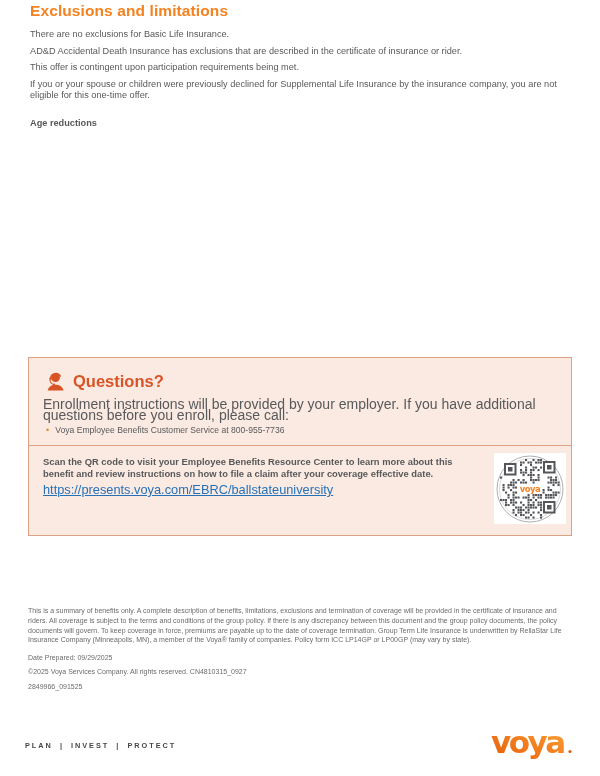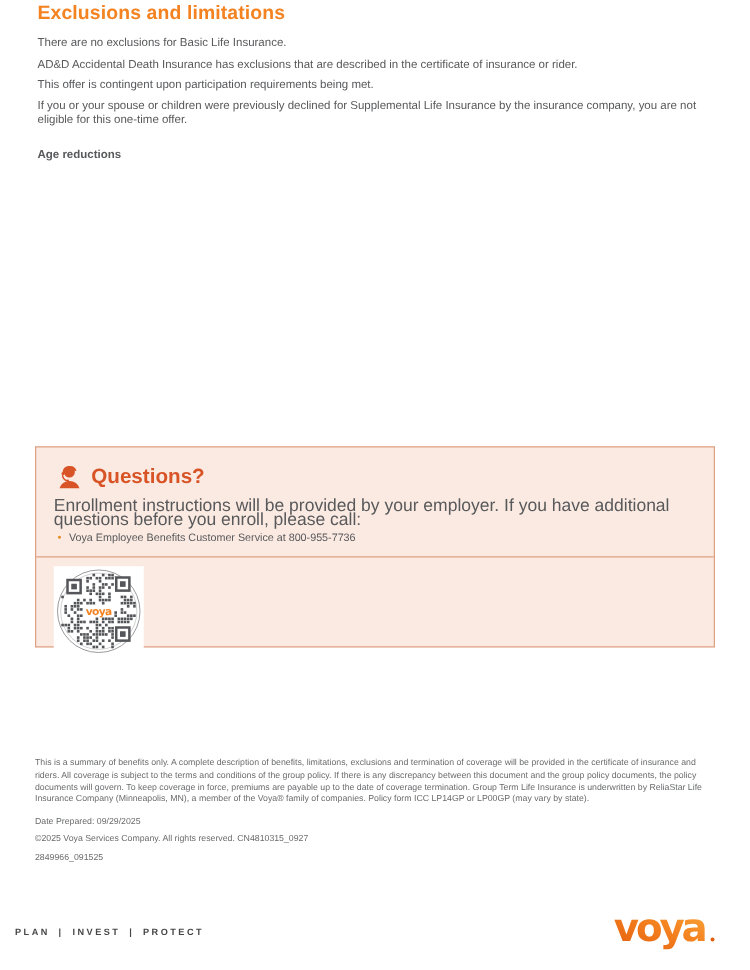--- a/index.html
+++ b/index.html
@@ -33,21 +33,21 @@
     font-weight: bold;
     color: #58595b;
     margin-top: 17px;
     margin-bottom: 4px;
   }
 
   
   .questions-box {
     position: absolute;
     top: 357px; left: 28px;
-    width: 544px; height: 161px;
+    width: 544px; height: 179px;
     background: #fbeae2;
     border: 1px solid #dfa183;
   }
   .q-top { padding: 11px 14px 6px 14px; }
   .q-title-row { display: flex; align-items: center; gap: 6px; margin-bottom: 6px; }
   .q-icon { width: 24px; height: 24px; display: inline-block; }
   .q-title {
     color: #d85427;
     font-size: 16.5px;
     font-weight: bold;
@@ -84,21 +84,21 @@
     font-size: 7px;
     line-height: 9.8px;
     color: #6a6b6d;
   }
   .fine-print .disclaimer { margin-bottom: 8px; }
   .fine-print .fp-line { margin-bottom: 4.5px; }
 
   
   .tagline {
     position: absolute;
-    left: 12px; top: 741px;
+    left: 25px; top: 741px;
     font-size: 7.3px;
     font-weight: bold;
     color: #474747;
     letter-spacing: 2px;
     word-spacing: 3px;
   }
   .logo-wrap { position: absolute; right: 24px; top: 720px; width: 86px; height: 44px; }
 </style>
 </head>
 <body>
@@ -132,20 +132,24 @@
         <span class="q-title">Questions?</span>
       </div>
       <p class="q-intro">Enrollment instructions will be provided by your employer. If you have additional questions before you enroll, please call:</p>
       <div class="q-bullet">
         <span class="dot">•</span>
         <span>Voya Employee Benefits Customer Service at 800-955-7736</span>
       </div>
     </div>
     <div class="q-divider"></div>
     <div class="q-bottom">
+      <div class="q-text-col">
+        <p class="qr-lead">Scan the QR code to visit your Employee Benefits Resource Center to learn more about this benefit and review instructions on how to file a claim after your coverage effective date.</p>
+        <a class="qr-link" href="#">https://presents.voya.com/EBRC/ballstateuniversity</a>
+      </div>
       <div class="qr-wrap">
         <svg id="qr-svg" width="70" height="70" viewBox="0 0 70 70">
             <circle cx="35" cy="35" r="33" fill="none" stroke="#9a9a9e" stroke-width="0.8"></circle>
             <circle cx="35" cy="35" r="30.5" fill="none" stroke="#b5b5b8" stroke-width="0.5"></circle>
             <rect x="30.0" y="5.0" width="2.1" height="2.1" fill="#55565a"></rect>
             <rect x="37.5" y="5.0" width="2.1" height="2.1" fill="#55565a"></rect>
             <rect x="42.5" y="5.0" width="2.1" height="2.1" fill="#55565a"></rect>
             <rect x="45.0" y="5.0" width="2.1" height="2.1" fill="#55565a"></rect>
             <rect x="25.0" y="7.5" width="2.1" height="2.1" fill="#55565a"></rect>
             <rect x="27.5" y="7.5" width="2.1" height="2.1" fill="#55565a"></rect>

